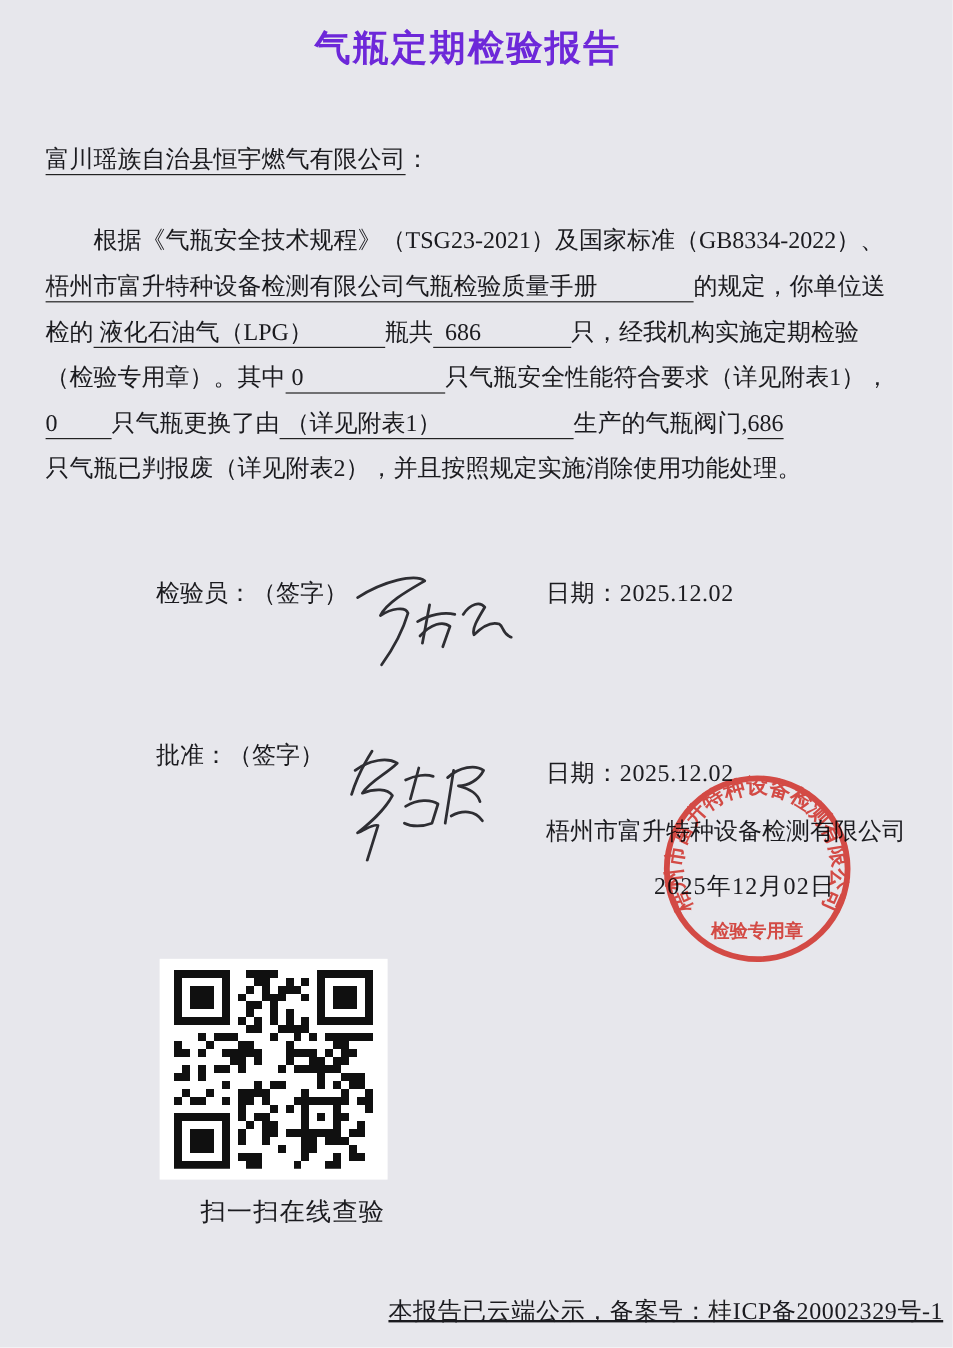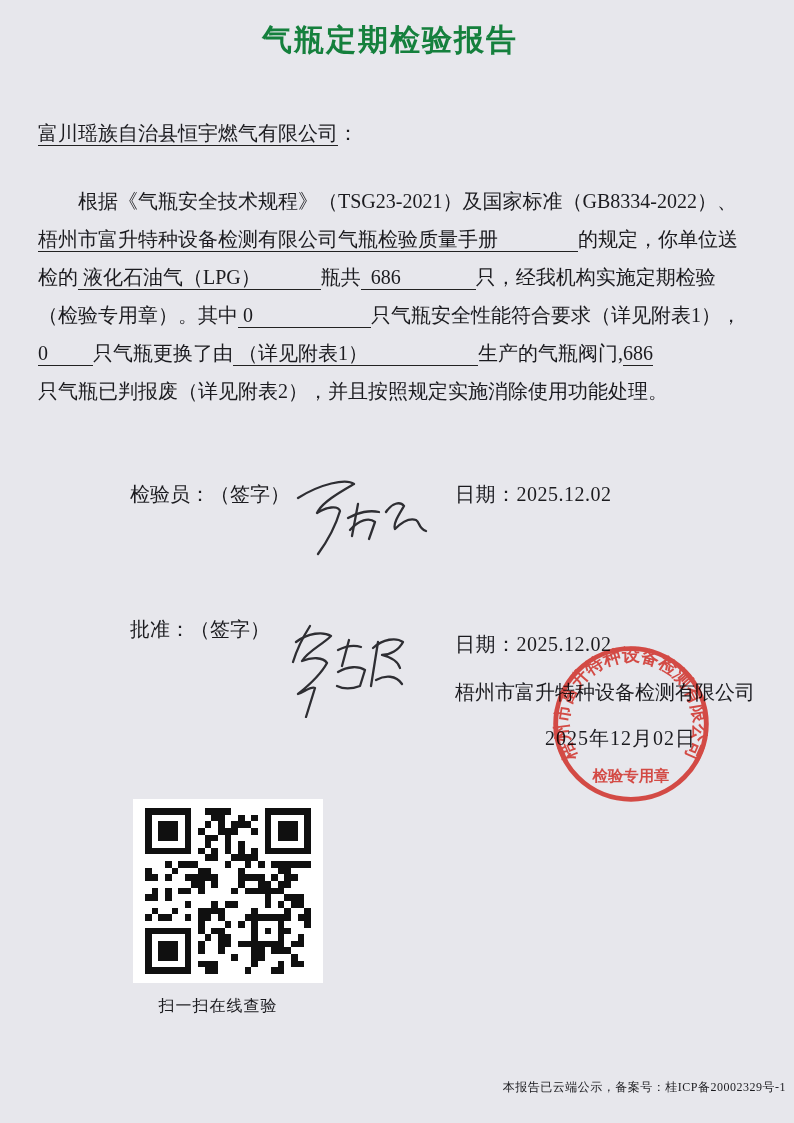--- a/index.html
+++ b/index.html
@@ -7,21 +7,21 @@
     position:relative;
     width:794px;height:1123px;
     background:#e7e7ec;
     font-family:"Liberation Serif","DejaVu Serif",serif;
     color:#1b1b1f;
     overflow:hidden;
   }
   .title{
     position:absolute;top:20px;left:0;width:780px;
     text-align:center;font-size:30px;font-weight:700;
-    letter-spacing:2px;margin:0;color:#15803d;
+    letter-spacing:2px;margin:0;color:#6d28d9;
   }
   .report-no{
     position:absolute;top:63px;right:38px;
     font-size:19px;letter-spacing:1px;
   }
   .body-text{
     position:absolute;left:38px;top:118px;width:722px;
     font-size:20px;
   }
   .addressee{line-height:30px;margin-bottom:34px;}
@@ -42,26 +42,26 @@
   .org-date{position:absolute;left:545px;top:725px;font-size:20px;letter-spacing:1px;}
   .stamp{
     position:absolute;left:550px;top:643px;width:162px;height:162px;
     mix-blend-mode:multiply;opacity:0.93;
   }
   .qr-box{
     position:absolute;left:133px;top:799px;width:190px;height:184px;
     background:#ffffff;display:flex;align-items:center;justify-content:center;
   }
   .qr-caption{
-    position:absolute;left:123px;top:996px;width:190px;
-    text-align:center;font-size:16px;letter-spacing:1px;
+    position:absolute;left:149px;top:996px;width:190px;
+    text-align:center;font-size:21px;letter-spacing:1px;
   }
   .footer{
     position:absolute;top:1079px;right:8px;
-    font-size:12px;letter-spacing:0.5px;
+    font-size:20px;letter-spacing:0.5px;text-decoration:underline;
   }
 </style>
 </head>
 <body>
 
 <div class="page">
 
   <h1 class="title">气瓶定期检验报告</h1>
 
 

